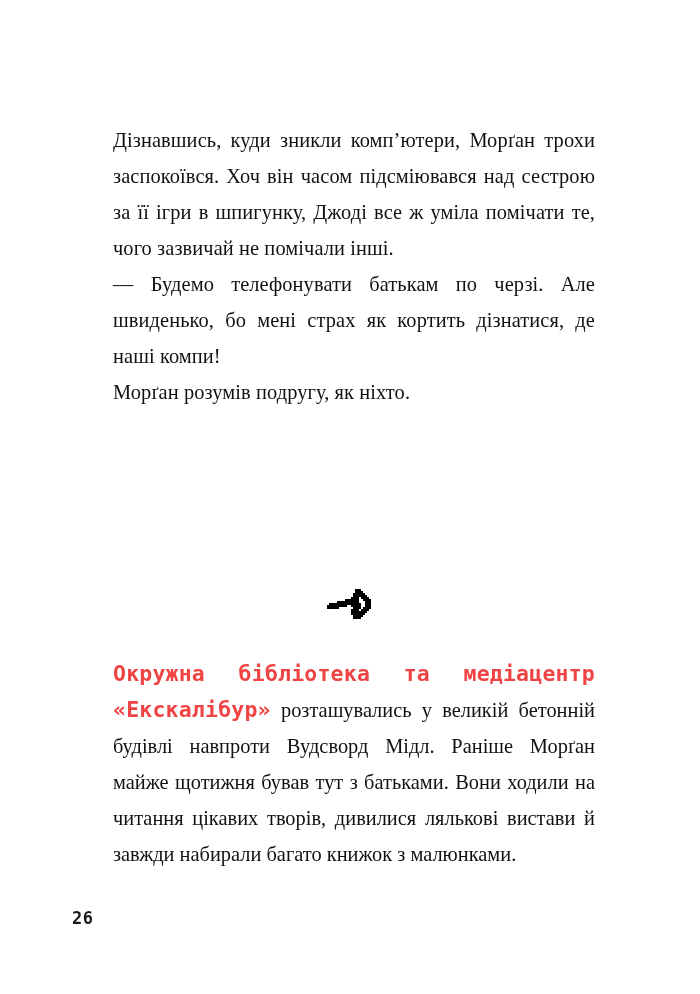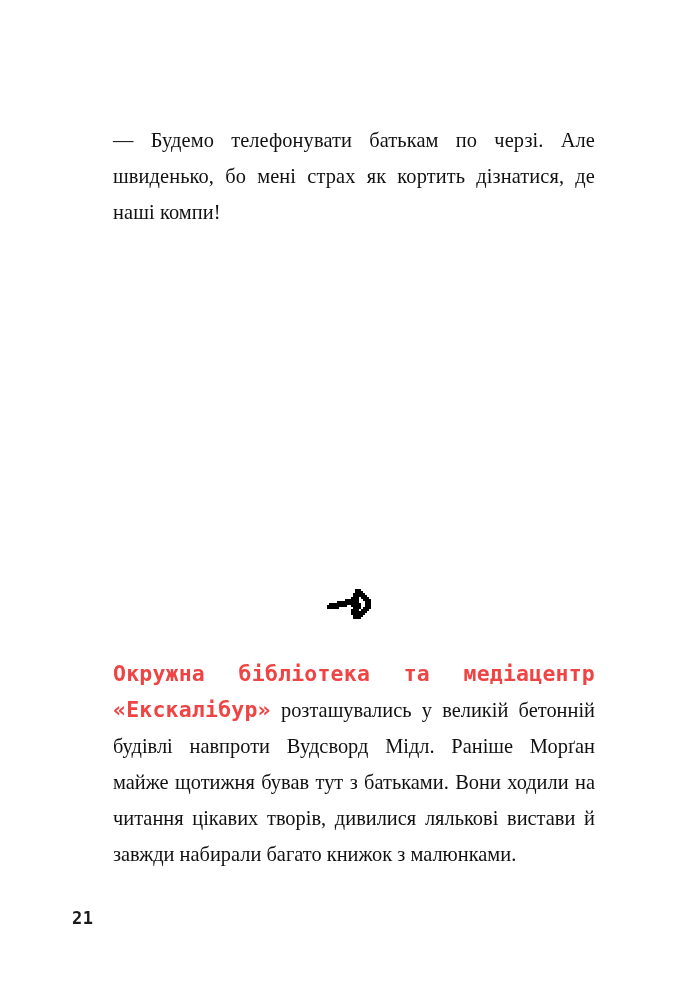--- a/index.html
+++ b/index.html
@@ -84,24 +84,26 @@
     color: #111111;
   }
 </style>
 </head>
 <body>
 
 <div class="page">
 
   <div class="textblock">
 
+    <p class="body">Дізнавшись, куди зникли комп’ютери, Морґан трохи заспокоївся. Хоч він часом підсміювався над сестрою за її ігри в шпигунку, Джоді все ж уміла помічати те, чого зазвичай не помічали інші.</p>
 
 
     <p class="body">— Будемо телефонувати батькам по черзі. Але швиденько, бо мені страх як кортить дізнатися, де наші компи!</p>
 
+    <p class="body last-left">Морґан розумів подругу, як ніхто.</p>
 
   </div>
 
   <div class="divider-wrap">
     <svg class="pixel-arrow" width="46" height="34" viewBox="0 0 23 17" shape-rendering="crispEdges" aria-hidden="true">
       <g fill="#000000">
         <rect x="14" y="0" width="3" height="2"></rect>
         <rect x="15" y="1" width="3" height="2"></rect>
         <rect x="16" y="2" width="3" height="2"></rect>
         <rect x="17" y="3" width="3" height="2"></rect>
@@ -132,15 +134,15 @@
         <rect x="12" y="6" width="3" height="3"></rect>
         <rect x="13" y="7" width="4" height="3"></rect>
       </g>
     </svg>
   </div>
 
   <div class="textblock" style="top:656px;">
     <p class="sec-heading"><span class="heading-line">Окружна бібліотека та медіацентр «Екскалібур»</span><span class="body" style="display:inline;"> розташувались у великій бетонній будівлі навпроти Вудсворд Мідл. Раніше Морґан майже щотижня бував тут з батьками. Вони ходили на читання цікавих творів, дивилися лялькові вистави й завжди набирали багато книжок з малюнками.</span></p>
   </div>
 
-  <div class="page-number">21</div>
+  <div class="page-number">26</div>
 
 </div>
 
 </body></html>

